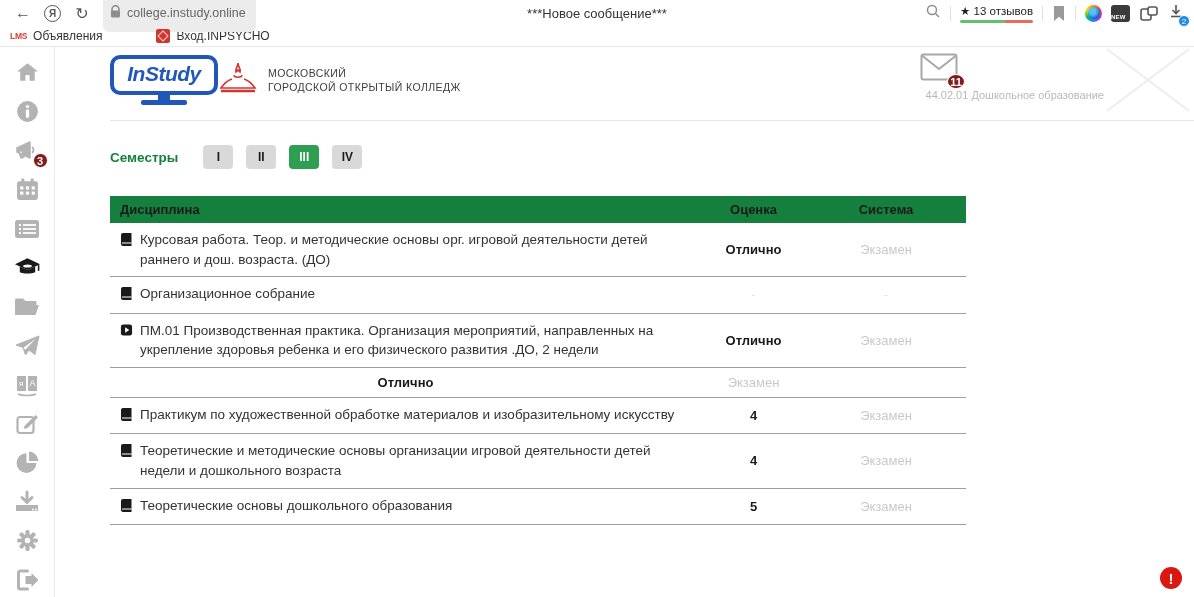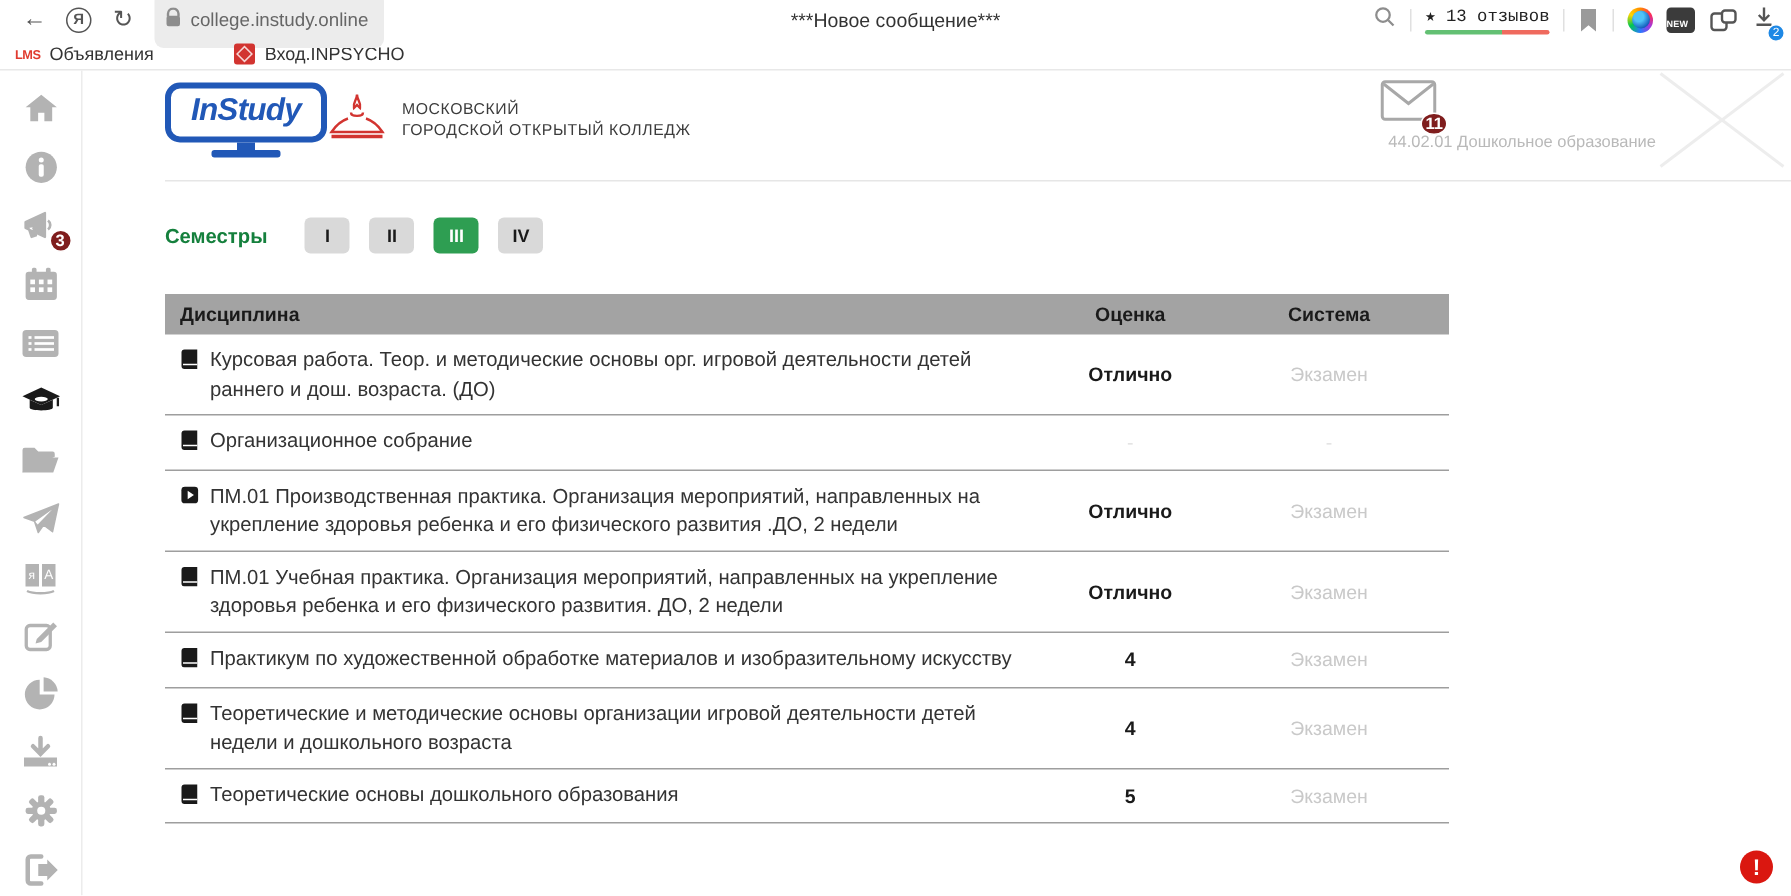--- a/index.html
+++ b/index.html
@@ -13,21 +13,21 @@
   .ya-circle { width:17px; height:17px; border:1.6px solid #555; border-radius:50%;
     font-size:10px; color:#555; display:flex; align-items:center; justify-content:center;
     margin:0 8px; font-weight:bold; }
   .url-pill { display:flex; align-items:center; gap:6px; background:#ececec;
     border-radius:6px; height:37px; padding:0 10px 0 7px; margin-left:8px;
     font-size:12.5px; color:#666; }
   .page-title { position:absolute; left:0; right:0; text-align:center;
     font-size:13px; color:#333; pointer-events:none; }
   .topbar-right { margin-left:auto; display:flex; align-items:center; gap:9px; z-index:2; }
   .tb-divider { width:1px; height:15px; background:#e0e0e0; }
-  .reviews { display:flex; flex-direction:column; align-items:center; cursor:pointer;font-family:Liberation Mono, monospace; }
+  .reviews { display:flex; flex-direction:column; align-items:center; cursor:pointer; }
   .reviews-text { font-size:11.5px; color:#222; white-space:nowrap; }
   .reviews-bar { margin-top:2px; height:3px; width:100%; border-radius:2px;
     background:linear-gradient(to right,#63c073 0 62%,#ef6a5e 62% 100%); }
   .flag-icon svg { display:block; }
   .ext-circle { width:17px; height:17px; border-radius:50%;
     background:conic-gradient(#ff8a00,#ff2d55,#a437db,#2979ff,#00c853,#ffd600,#ff8a00);
     position:relative; cursor:pointer; }
   .ext-circle::after { content:""; position:absolute; inset:2.5px; border-radius:50%;
     background:radial-gradient(circle at 38% 35%, #4fc3f7 0 30%, #1158b9 75%); }
   .new-ext { width:19px; height:17px; background:#3b3b3b; border-radius:3px;
@@ -86,21 +86,21 @@
   .semesters { margin:24px 0 0 55px; display:flex; align-items:center; gap:13px; }
   .sem-label { font-weight:bold; font-size:13.5px; color:#15803d; margin-right:12px; }
   .sem-btn { min-width:30px; height:24px; border:none; border-radius:4px; background:#d9d9d9;
     color:#1a1a1a; font-weight:bold; font-size:12px; cursor:pointer; padding:0 8px;
     font-family:"Liberation Sans", sans-serif; }
   .sem-btn.active { background:#2e9e52; color:#fff; }
 
   
   .grades-table { margin:27px 0 0 55px; width:856px; }
   .t-head, .t-row { display:grid; grid-template-columns:1fr 125px 140px; align-items:center; }
-  .t-head { background:#a3a3a3; padding:6px 10px; }
+  .t-head { background:#15803d; padding:6px 10px; }
   .t-head .th { font-weight:bold; font-size:13px; color:#1a1a1a; }
   .t-head .th.c { text-align:center; }
   .t-row { padding:7px 10px; border-bottom:1px solid #9e9e9e; min-height:29px; }
   .t-title { font-size:13.5px; color:#333; line-height:1.45; display:flex; gap:7px; }
   .t-title .row-ic { flex:0 0 auto; margin-top:2px; }
   .t-grade { text-align:center; font-weight:bold; font-size:13px; color:#1a1a1a; }
   .t-system { text-align:center; font-size:13px; color:#c9c9c9; }
   .t-grade.empty, .t-system.empty { color:#e3e3e3; font-weight:normal; }
 
   .alert-bubble { position:absolute; right:12px; bottom:8px; width:22px; height:22px;
@@ -374,61 +374,54 @@
                 <rect x="1" y="1" width="12" height="12" rx="2.5" fill="#1a1a1a"></rect>
                 <path d="M5.5 4 L10 7 5.5 10 Z" fill="#fff"></path>
               </svg></span>
             <span>ПМ.01 Производственная практика. Организация мероприятий, направленных на укрепление здоровья ребенка и его физического развития .ДО, 2 недели</span>
           </span>
         <span class="t-grade">Отлично</span>
         <span class="t-system">Экзамен</span>
       </div>
 
       <div class="t-row">
+        <span class="t-grade">Отлично</span>
+        <span class="t-system">Экзамен</span>
+      </div>
+
+      <div class="t-row">
         <span class="t-title">
             <span class="row-ic"><svg width="13" height="14" viewBox="0 0 13 14">
                 <path d="M3 1 h8.5 v13 H3 a2 2 0 0 1 -2 -2 V3 a2 2 0 0 1 2 -2 Z" fill="#1a1a1a"></path>
                 <path d="M2 11 h9.5" stroke="#fff" stroke-width="1"></path>
               </svg></span>
-            <span>ПМ.01 Учебная практика. Организация мероприятий, направленных на укрепление здоровья ребенка и его физического развития. ДО, 2 недели</span>
-          </span>
-        <span class="t-grade">Отлично</span>
+            <span>Практикум по художественной обработке материалов и изобразительному искусству</span>
+          </span>
+        <span class="t-grade">4</span>
         <span class="t-system">Экзамен</span>
       </div>
 
       <div class="t-row">
         <span class="t-title">
             <span class="row-ic"><svg width="13" height="14" viewBox="0 0 13 14">
                 <path d="M3 1 h8.5 v13 H3 a2 2 0 0 1 -2 -2 V3 a2 2 0 0 1 2 -2 Z" fill="#1a1a1a"></path>
                 <path d="M2 11 h9.5" stroke="#fff" stroke-width="1"></path>
               </svg></span>
-            <span>Практикум по художественной обработке материалов и изобразительному искусству</span>
+            <span>Теоретические и методические основы организации игровой деятельности детей недели и дошкольного возраста</span>
           </span>
         <span class="t-grade">4</span>
         <span class="t-system">Экзамен</span>
       </div>
 
       <div class="t-row">
         <span class="t-title">
             <span class="row-ic"><svg width="13" height="14" viewBox="0 0 13 14">
                 <path d="M3 1 h8.5 v13 H3 a2 2 0 0 1 -2 -2 V3 a2 2 0 0 1 2 -2 Z" fill="#1a1a1a"></path>
                 <path d="M2 11 h9.5" stroke="#fff" stroke-width="1"></path>
               </svg></span>
-            <span>Теоретические и методические основы организации игровой деятельности детей недели и дошкольного возраста</span>
-          </span>
-        <span class="t-grade">4</span>
-        <span class="t-system">Экзамен</span>
-      </div>
-
-      <div class="t-row">
-        <span class="t-title">
-            <span class="row-ic"><svg width="13" height="14" viewBox="0 0 13 14">
-                <path d="M3 1 h8.5 v13 H3 a2 2 0 0 1 -2 -2 V3 a2 2 0 0 1 2 -2 Z" fill="#1a1a1a"></path>
-                <path d="M2 11 h9.5" stroke="#fff" stroke-width="1"></path>
-              </svg></span>
             <span>Теоретические основы дошкольного образования</span>
           </span>
         <span class="t-grade">5</span>
         <span class="t-system">Экзамен</span>
       </div>
     </div>
 
     <div class="alert-bubble">!</div>
   </main>
 </div>

